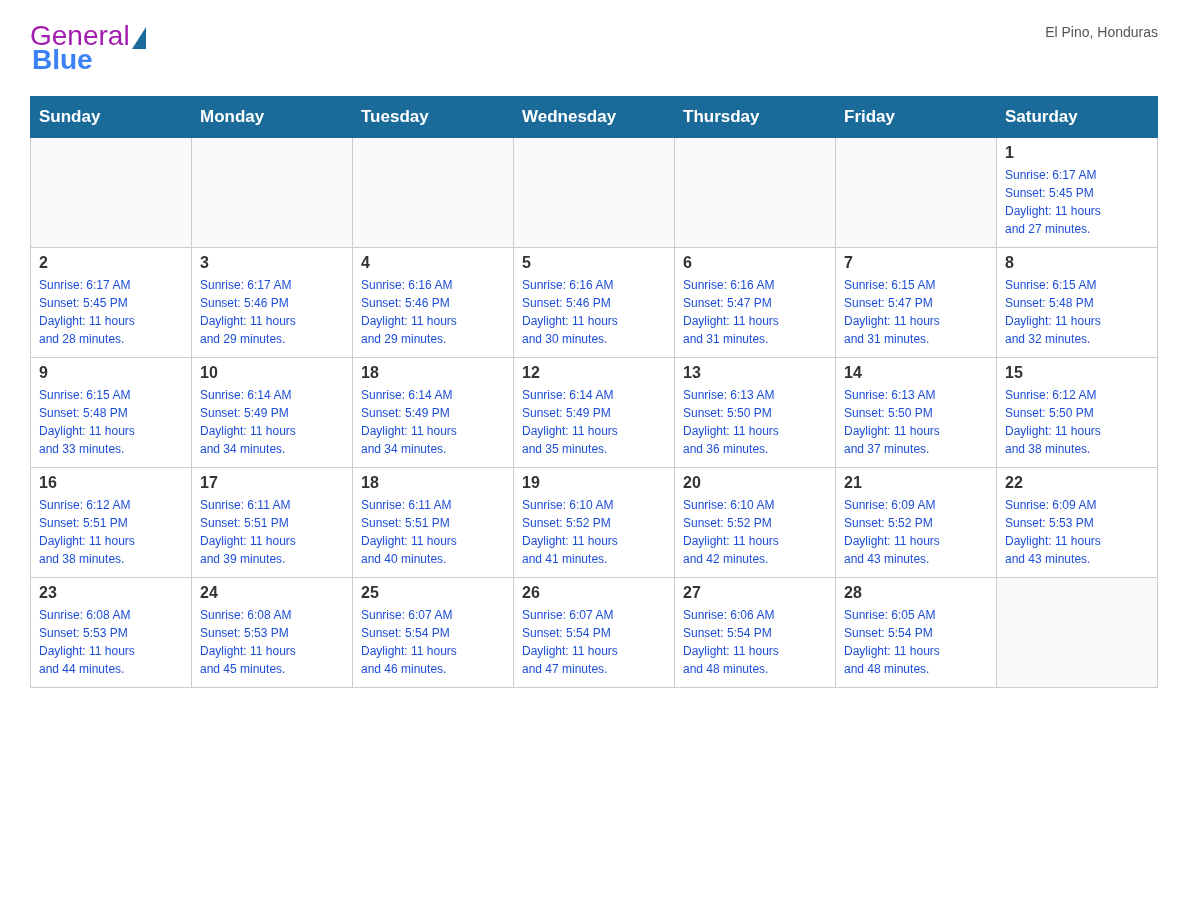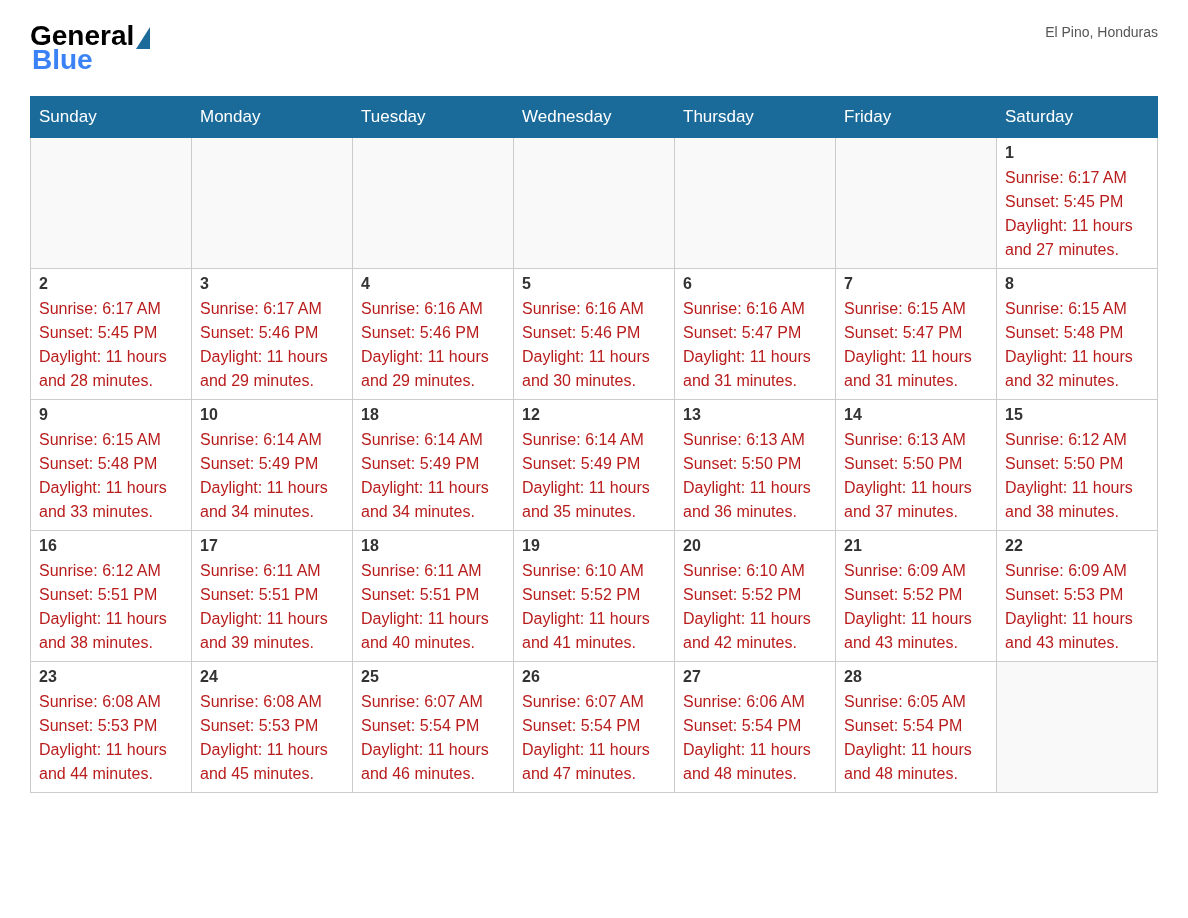--- a/index.html
+++ b/index.html
@@ -20,22 +20,22 @@
       display: flex;
       flex-direction: column;
       align-items: flex-start;
     }
     .logo-top {
       display: flex;
       align-items: center;
     }
     .logo-general {
       font-size: 28px;
-      font-weight: bold;
-      color: #000000;
+      font-weight: normal;
+      color: #a21caf;
     }
     .logo-triangle {
       width: 0;
       height: 0;
       border-left: 14px solid transparent;
       border-bottom: 22px solid #1a6b9a;
       margin-left: 2px;
       margin-top: 4px;
     }
     .logo-bottom {
@@ -61,42 +61,42 @@
     }
     .calendar {
       width: 100%;
       border-collapse: collapse;
       border: 1px solid #ccc;
     }
     .calendar thead th {
       background-color: #1a6b9a;
       color: #fff;
       font-size: 17px;
-      font-weight: normal;
+      font-weight: bold;
       padding: 10px 8px;
       border: 1px solid #1a6b9a;
       text-align: left;
     }
     .calendar tbody td {
       border: 1px solid #ccc;
       vertical-align: top;
       padding: 6px 8px;
       width: 14.28%;
       min-height: 110px;
       height: 110px;
     }
     .day-number {
       font-size: 16px;
       font-weight: bold;
       color: #333;
       margin-bottom: 4px;
     }
     .day-info {
-      font-size: 16px;
-      color: #b91c1c;
+      font-size: 12px;
+      color: #1d4ed8;
       line-height: 1.5;
     }
     .empty-cell {
       background: #f9f9f9;
     }
     .week-row td {
       border-top: 2px solid #1a6b9a;
     }
   </style>
 </head>

